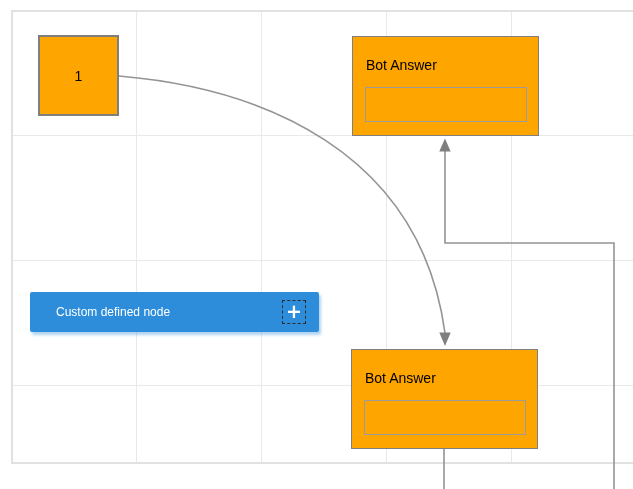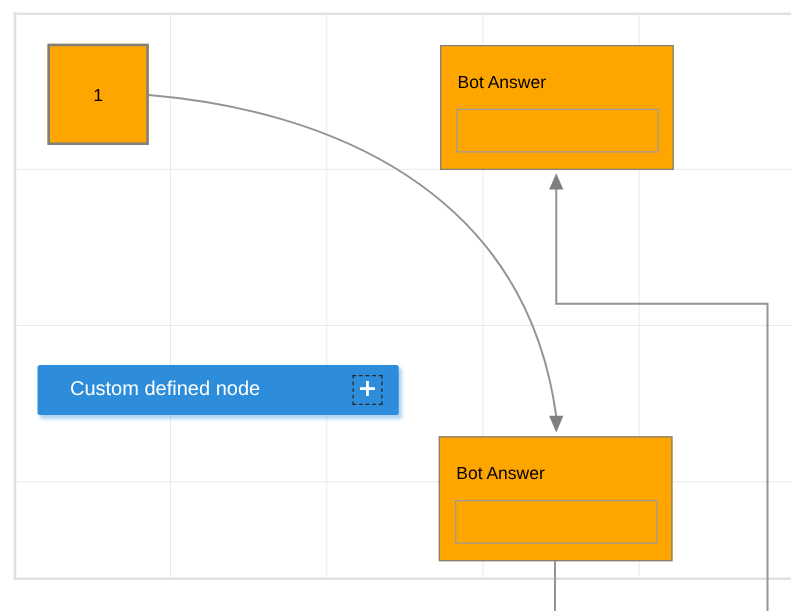--- a/index.html
+++ b/index.html
@@ -42,21 +42,21 @@
     position:absolute;left:12px;top:50px;width:162px;height:35px;box-sizing:border-box;
     border:1px solid var(--inner-border,#9B9B9B);background:transparent;
   }
   #node-custom{
     left:30px;top:292px;width:289px;height:40px;
     background:var(--custom-fill,#2D8DDB);border-radius:2px;
     box-shadow:2px 3px 3px rgba(45,141,219,0.38);
   }
   .custom-label{
     position:absolute;left:26px;top:0;height:40px;line-height:40px;
-    color:var(--custom-text,#FFFFFF);font-size:16px;white-space:nowrap;
+    color:var(--custom-text,#FFFFFF);font-size:12px;white-space:nowrap;
   }
   .add-port{
     position:absolute;right:13px;top:8px;width:24px;height:24px;box-sizing:border-box;
     border:1px dashed #2a2a2a;background:transparent;
     display:flex;align-items:center;justify-content:center;cursor:pointer;
   }
   .plus-glyph{
     color:#fff;font-size:19px;font-weight:bold;line-height:1;
     font-family:"DejaVu Sans",sans-serif;margin-top:-1px;
   }

